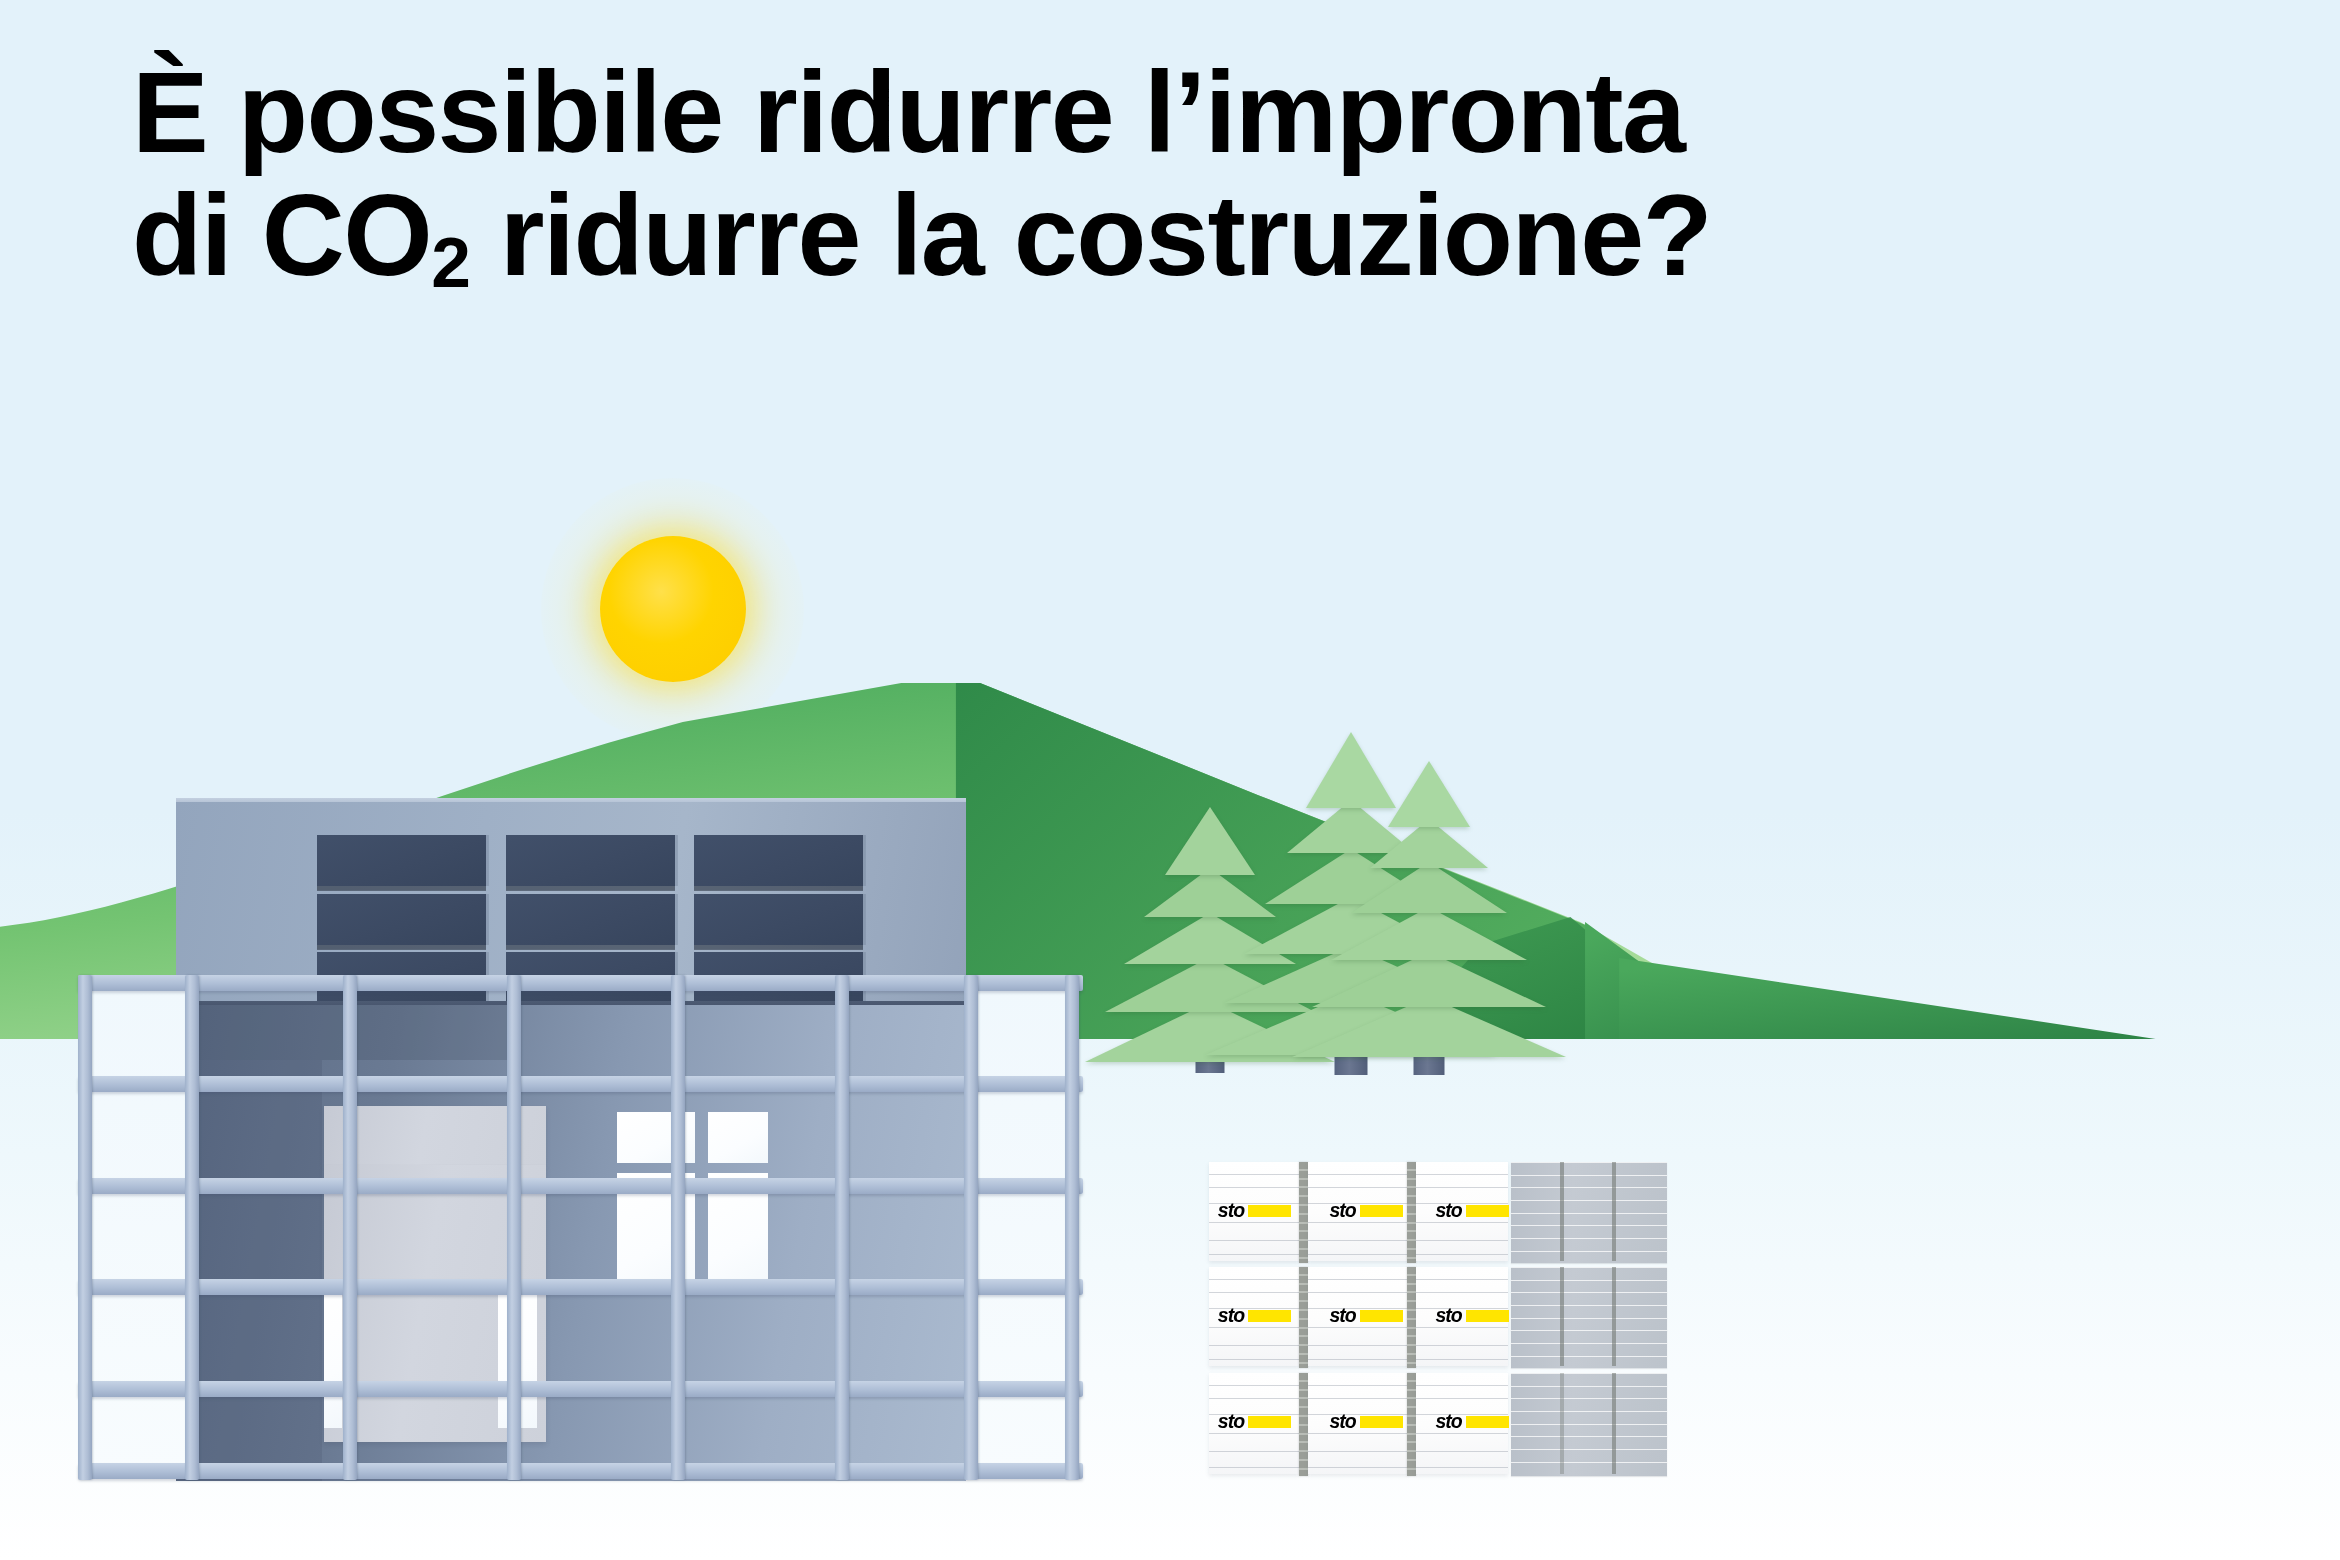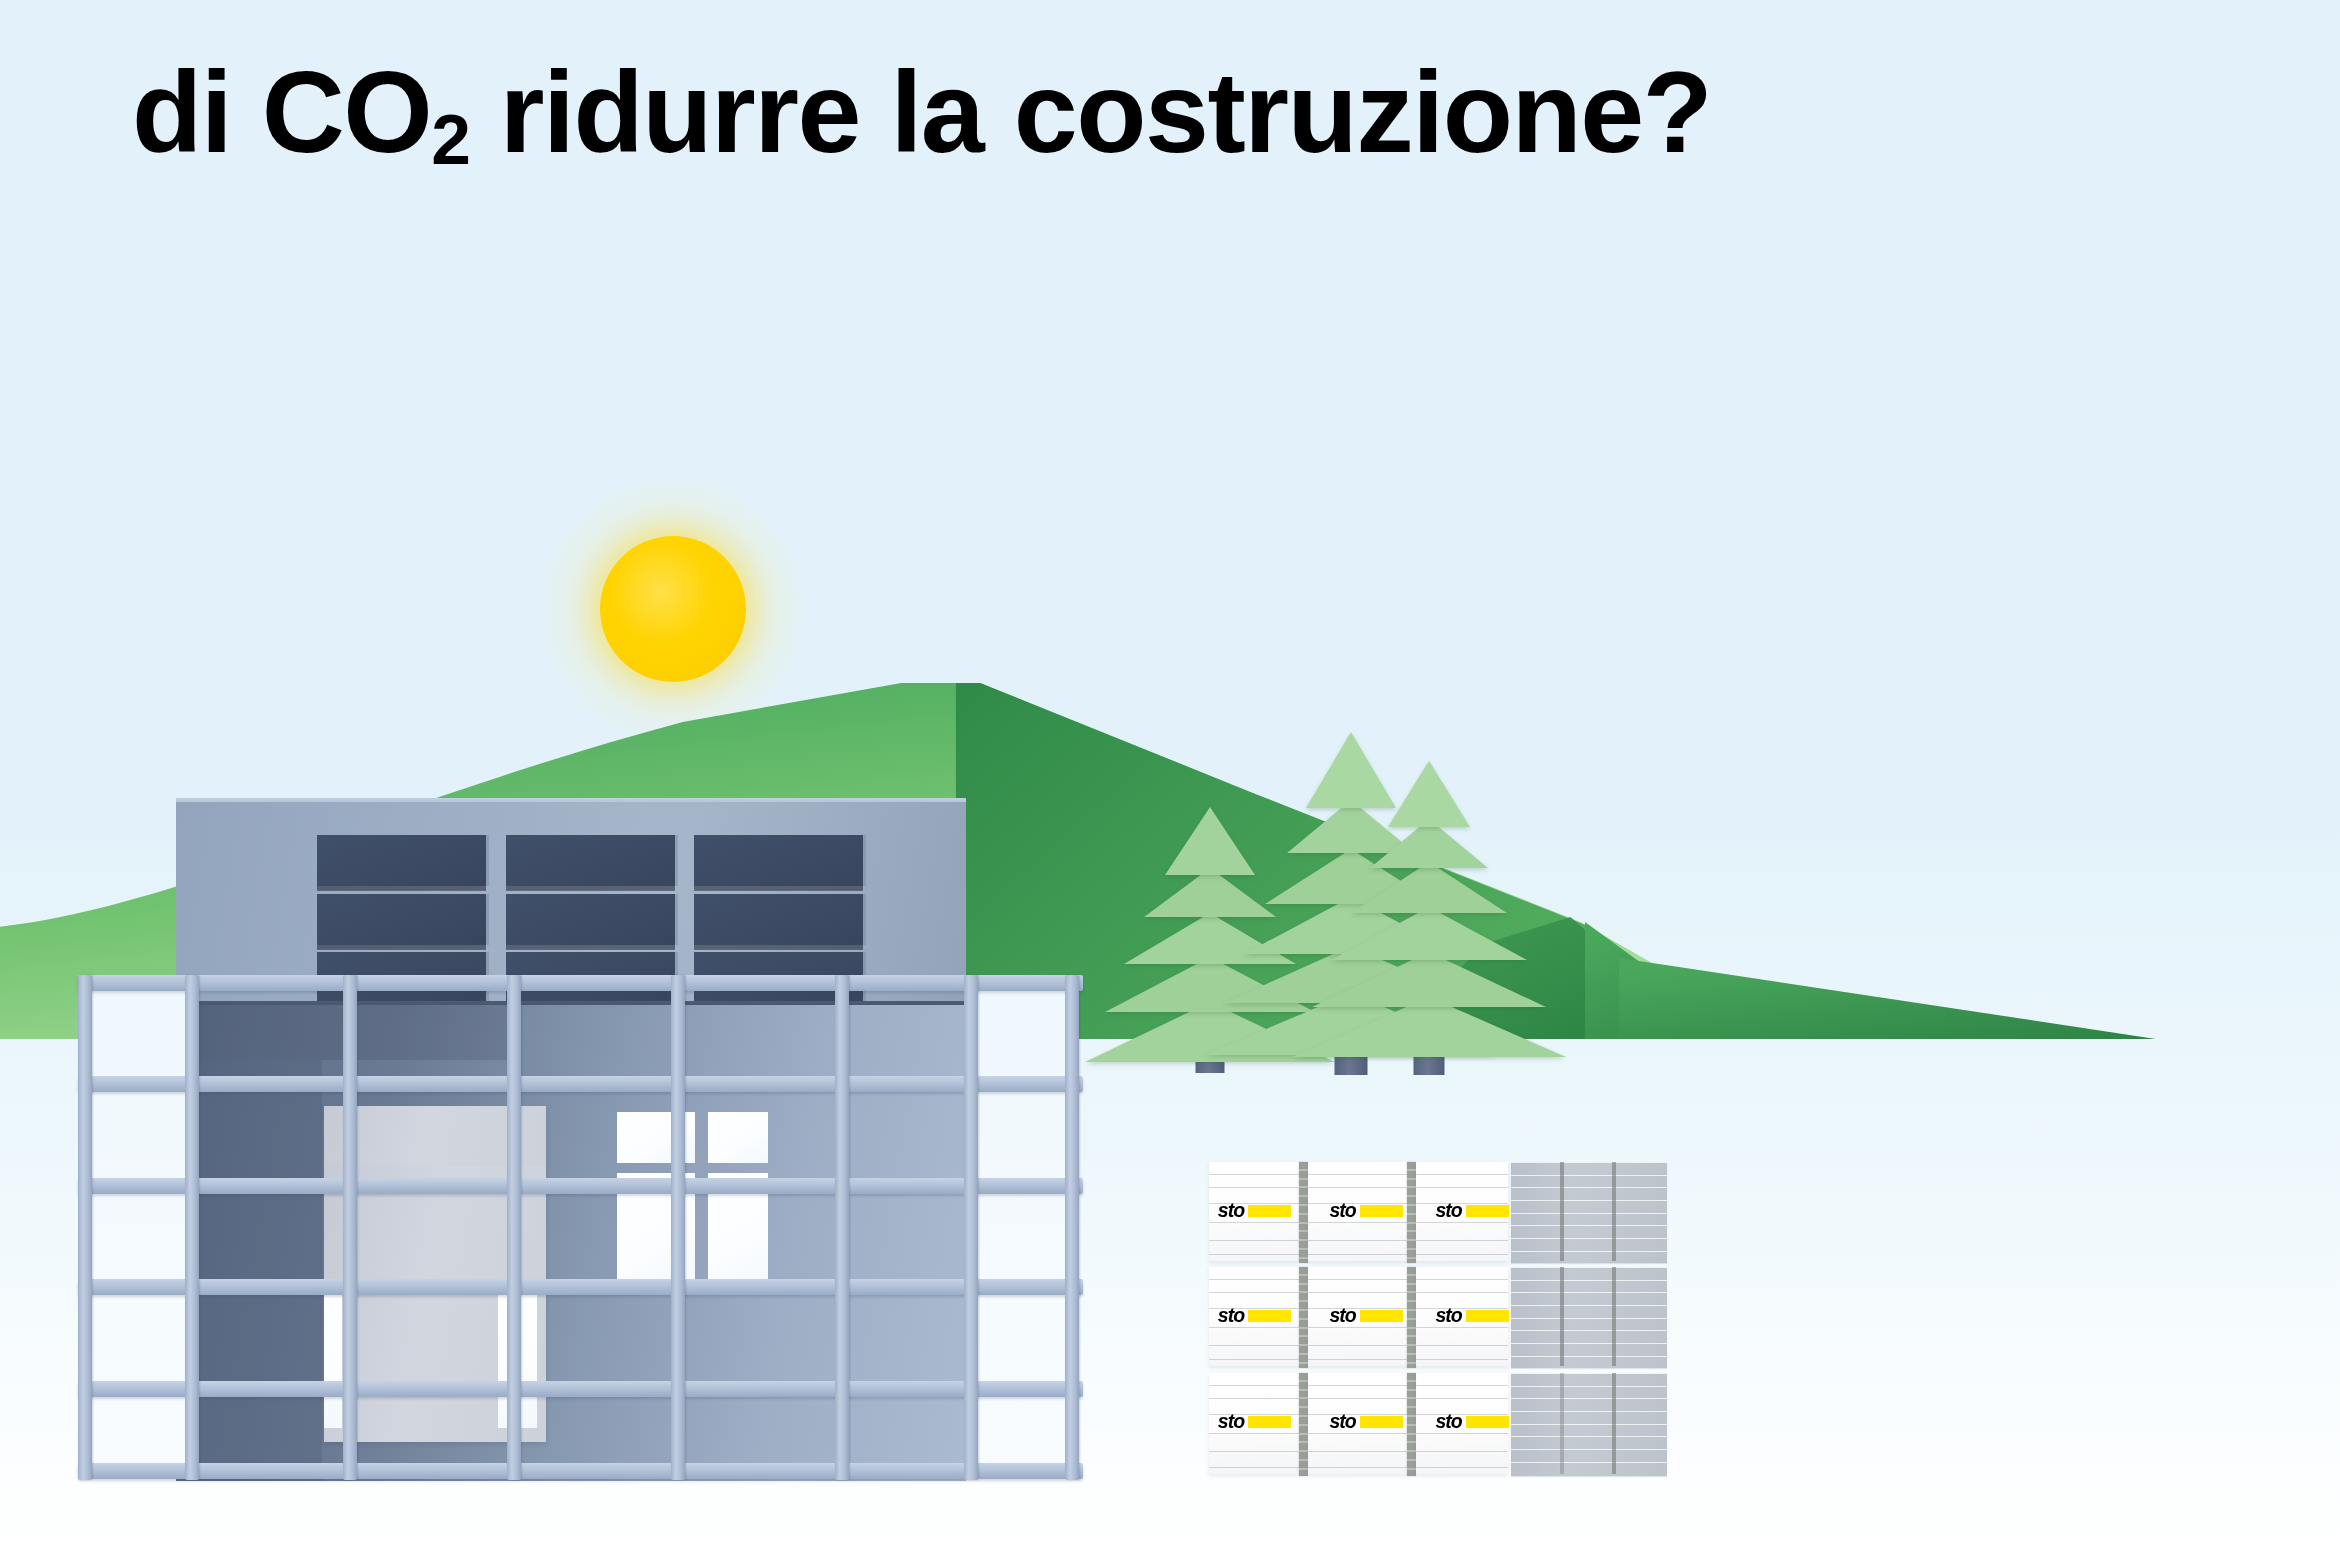--- a/index.html
+++ b/index.html
@@ -399,17 +399,18 @@
       <div class="board" style="top:51px;height:11.7px;"></div>
       <div class="board" style="top:63px;height:11.7px;"></div>
       <div class="board" style="top:76px;height:11.7px;"></div>
       <div class="board" style="top:89px;height:12.7px;"></div>
       <div class="board-seam" style="left:49px;background:rgba(110,115,110,.35);"></div>
       <div class="board-seam" style="left:101px;"></div>
     </div>
   </div>
 
   <div class="headline">
+    <span class="l1">È possibile ridurre l’impronta</span>
     <span class="l2"><span>di CO</span><sub>2</sub><span> ridurre la costruzione?</span></span>
   </div>
 
 </div>
 
 
 </body></html>

